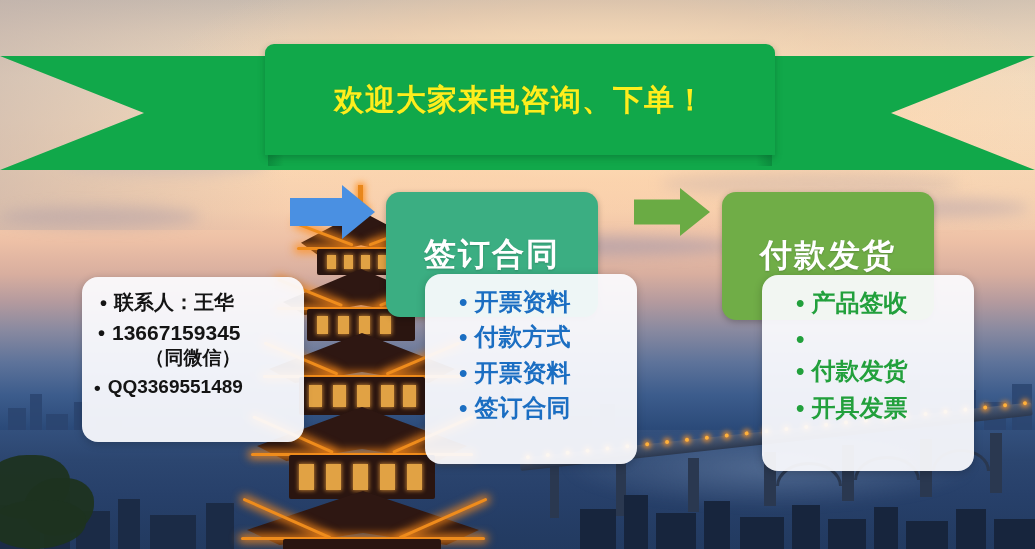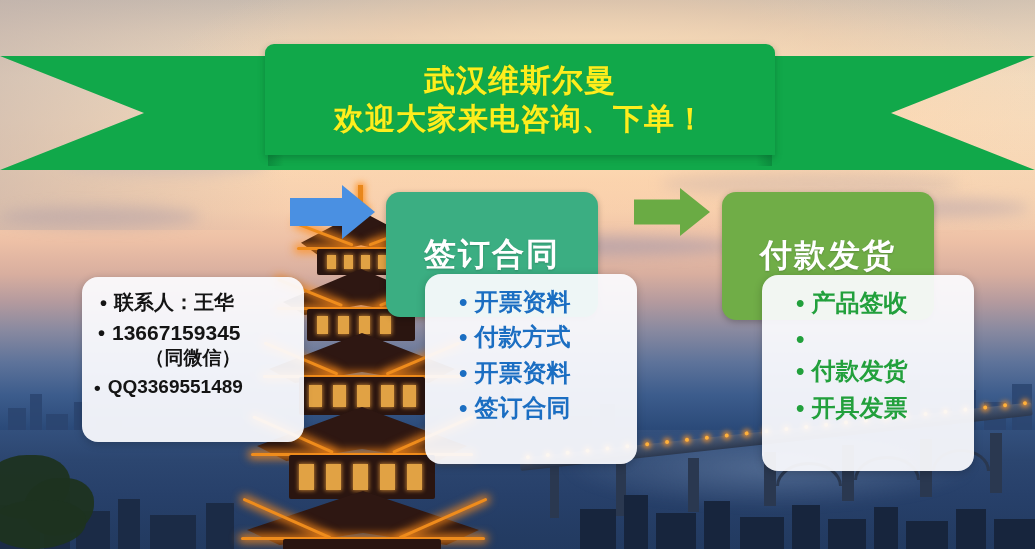--- a/index.html
+++ b/index.html
@@ -396,21 +396,20 @@
   </div>
 
   <div class="ribbon">
     <div class="ribbon-left"></div>
     <div class="ribbon-right"></div>
     <div class="ribbon-mid"></div>
     <div class="ribbon-shadow-l"></div>
     <div class="ribbon-shadow-r"></div>
     <div class="ribbon-plate"></div>
     <div class="ribbon-title">
-      <div class="line1">武汉维斯尔曼</div>
       <div class="line2">欢迎大家来电咨询、下单！</div>
     </div>
   </div>
 
 
   <div class="card" id="card1">
     <ul class="bullets">
       <li>
         <span class="dot">•</span>
         <span>联系人：王华</span>

